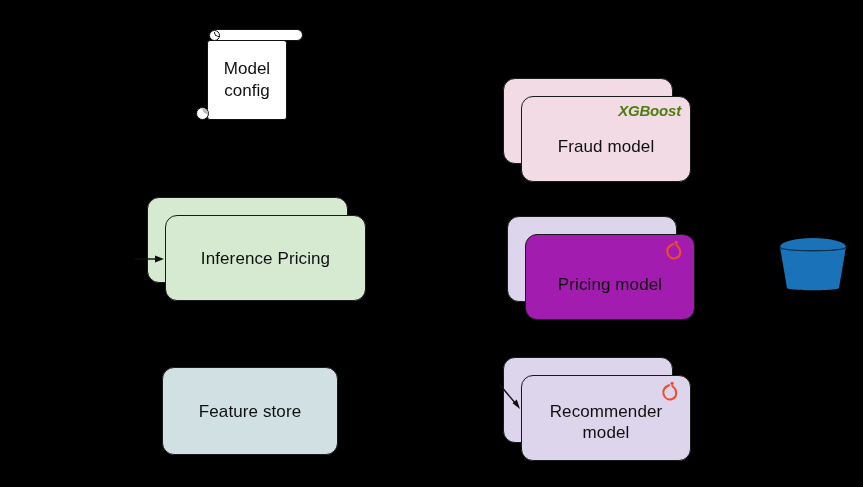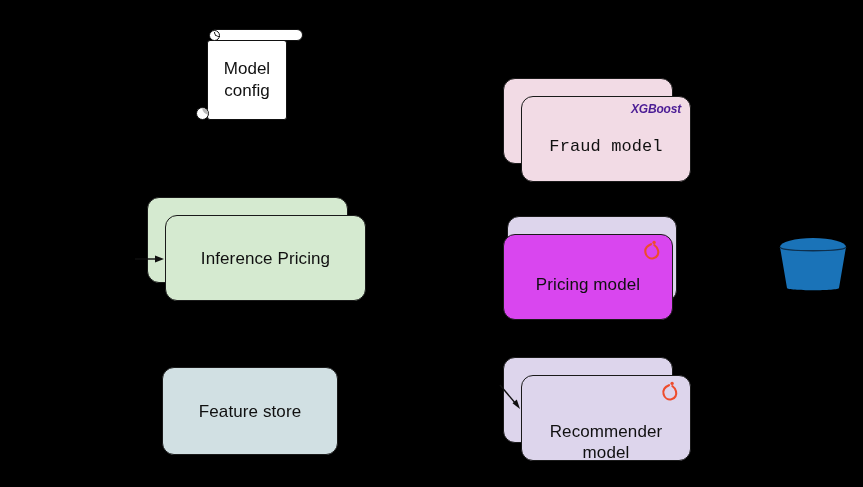--- a/index.html
+++ b/index.html
@@ -149,24 +149,24 @@
   
   .arrow-svg {
     position: absolute;
     overflow: visible;
     pointer-events: none;
   }
 
   
   .badge-xgboost {
     position: absolute;
-    font-size: 12px;
+    font-size: 15px;
     font-weight: bold;
     font-style: italic;
-    color: #4c1d95;
+    color: #4d7c0f;
     letter-spacing: -.2px;
   }
   .badge-pytorch {
     position: absolute;
     width: 22px;
     height: 24px;
   }
 </style>
 </head>
 <body>
@@ -187,45 +187,45 @@
     <div class="label">Inference Pricing</div>
   </div>
 
   <div class="node" style="left:162px; top:367px; width:176px; height:88px; background:#d1e0e3;">
     <div class="label">Feature store</div>
   </div>
 
   <div class="card-back" style="left:503px; top:78px; width:170px; height:86px; background:#f2dbe5;"></div>
   <div class="node" style="left:521px; top:96px; width:170px; height:86px; background:#f2dbe5;">
     <div class="badge-xgboost" style="right:9px; top:5px;">XGBoost</div>
-    <div class="label" style="top:58%;font-family:Liberation Mono, monospace;">Fraud model</div>
+    <div class="label" style="top:58%;">Fraud model</div>
   </div>
 
   <div class="card-back" style="left:507px; top:216px; width:170px; height:86px; background:#ddd5ec;"></div>
-  <div class="node" style="left:503px; top:234px; width:170px; height:86px; background:#d946ef;">
+  <div class="node" style="left:525px; top:234px; width:170px; height:86px; background:#a21caf;">
     <div class="badge-pytorch" style="right:10px; top:3px;">
       <svg width="22" height="24" viewBox="0 0 22 24">
         <path d="M11 6.2 C6.6 8.0 4.6 11.4 5.6 15.2 C6.6 19.0 10.0 21.0 13.4 20.3
                  C17.1 19.5 19.0 16.0 18.0 12.3 C17.4 10.0 16.0 8.2 14.3 7.0" fill="none" stroke="#ee4c2c" stroke-width="2.1" stroke-linecap="round"></path>
         <circle cx="14.1" cy="4.4" r="1.7" fill="#ee4c2c"></circle>
       </svg>
     </div>
     <div class="label" style="top:58%;">Pricing model</div>
   </div>
 
   <div class="card-back" style="left:503px; top:357px; width:170px; height:86px; background:#ddd5ec;"></div>
   <div class="node" style="left:521px; top:375px; width:170px; height:86px; background:#ddd5ec;">
     <div class="badge-pytorch" style="right:10px; top:3px;">
       <svg width="22" height="24" viewBox="0 0 22 24">
         <path d="M11 6.2 C6.6 8.0 4.6 11.4 5.6 15.2 C6.6 19.0 10.0 21.0 13.4 20.3
                  C17.1 19.5 19.0 16.0 18.0 12.3 C17.4 10.0 16.0 8.2 14.3 7.0" fill="none" stroke="#ee4c2c" stroke-width="2.1" stroke-linecap="round"></path>
         <circle cx="14.1" cy="4.4" r="1.7" fill="#ee4c2c"></circle>
       </svg>
     </div>
-    <div class="label" style="top:55%;margin-top:20px;">Recommender
+    <div class="label" style="top:55%;">Recommender
 model</div>
   </div>
 
   <div id="bucket">
     <svg width="72" height="55" viewBox="0 0 72 55">
       <path d="M3 9 L10 50 C10 53 62 53 62 50 L69 9 Z" fill="#1a73b8"></path>
       <ellipse cx="36" cy="9" rx="33" ry="9" fill="#1a73b8"></ellipse>
       <path d="M3 9 C3 14 69 14 69 9" fill="none" stroke="#0e2f4d" stroke-width="1.3"></path>
     </svg>
   </div>

